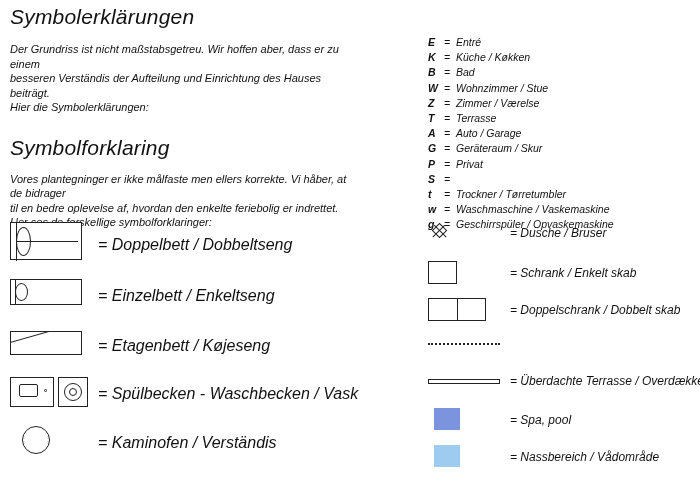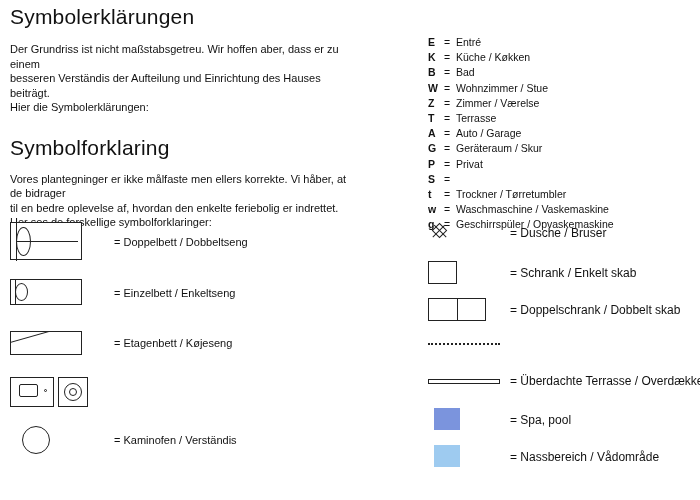--- a/index.html
+++ b/index.html
@@ -12,20 +12,21 @@
     background: #ffffff;
     font-family: "Liberation Sans", sans-serif;
     color: #1a1a1a;
     overflow: hidden;
     position: relative;
   }
   .page {
     position: relative;
     width: 700px;
     height: 500px;
+    font-style: italic;
   }
 
   
   .left-col {
     position: absolute;
     left: 10px;
     top: 0;
     width: 400px;
   }
   .title-de {
@@ -71,22 +72,22 @@
     position: relative;
     height: 48px;
   }
   .sym-art {
     position: absolute;
     left: 0;
     top: 0;
   }
   .sym-label {
     position: absolute;
-    left: 104px;
-    font-size: 11px;
+    left: 88px;
+    font-size: 16px;
     color: #111;
     white-space: nowrap;
   }
 
   
   .bed-double {
     width: 72px;
     height: 38px;
     border: 1px solid #222;
     box-sizing: border-box;
@@ -430,20 +431,21 @@
           <div class="sink-box">
             <div class="basin"></div>
             <div class="dot"></div>
           </div>
           <div class="sink-box2">
             <div class="circle"></div>
             <div class="circle2"></div>
           </div>
         </div>
       </div>
+      <div class="sym-label" style="top:14px;">= Spülbecken - Waschbecken / Vask</div>
     </div>
 
     <div class="sym-row" style="height:46px;">
       <div class="sym-art" style="top:5px; left:12px;">
         <div class="stove-circle"></div>
       </div>
       <div class="sym-label" style="top:13px;">= Kaminofen / Verständis</div>
     </div>
 
   </div>

